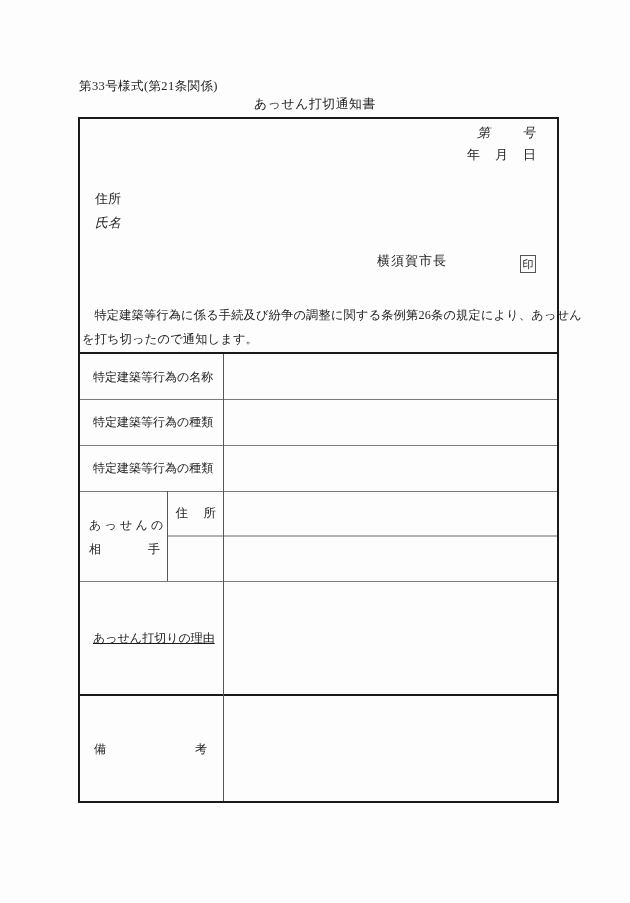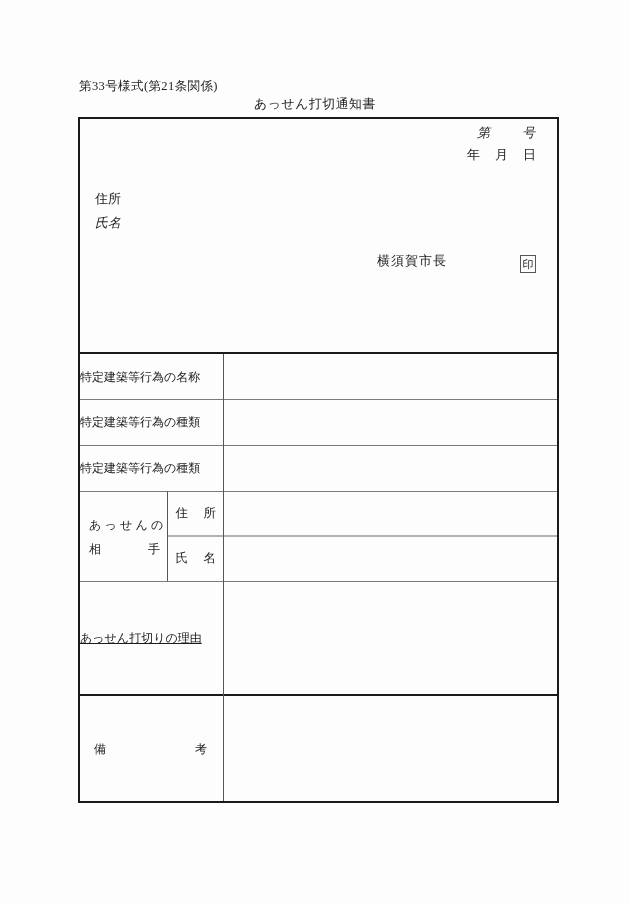--- a/index.html
+++ b/index.html
@@ -65,21 +65,21 @@
   .vline { position: absolute; width: 1px; background: #565656; }
   .v-main { left: 143px; top: 0; bottom: 0; }
   .v-sub  { left: 87px; top: 137px; height: 90px; }
 
   .cell {
     position: absolute;
     display: flex; align-items: center;
     font-size: 12px;
     overflow: hidden;
   }
-  .label-cell { left: 0; width: 143px; }
+  .label-cell { left: 0; width: 143px; padding-left: 13px; }
   .r1 { top: 2px;  height: 43px; }
   .r2 { top: 46px; height: 45px; }
   .r3 { top: 92px; height: 45px; }
   .party-label {
     left: 0; top: 138px; height: 89px; width: 87px;
     flex-direction: column; justify-content: center; align-items: stretch;
     padding: 0 7px 0 9px; line-height: 24px;
   }
   .party-l1 { letter-spacing: 3.2px; white-space: nowrap; }
   .party-l2 { display: flex; justify-content: space-between; }
@@ -120,20 +120,24 @@
     <div class="abs date-line">年　月　日</div>
 
     <div class="abs addr-label">住所</div>
     <div class="abs name-label">氏名</div>
 
     <div class="abs mayor">横須賀市長</div>
     <div class="abs sealbox">
       <span>印</span>
     </div>
 
+    <div class="abs notice">
+      <div>　特定建築等行為に係る手続及び紛争の調整に関する条例第26条の規定により、あっせん</div>
+      <div>を打ち切ったので通知します。</div>
+    </div>
 
     <div class="abs tbl">
 
       <div class="hline" style="top:45px"></div>
       <div class="hline" style="top:91px"></div>
       <div class="hline" style="top:137px"></div>
       <div class="hline light" style="top:181px"></div>
       <div class="hline" style="top:227px"></div>
       <div class="hline bold" style="top:340px"></div>
       <div class="vline v-main"></div>
@@ -150,21 +154,20 @@
 
       <div class="cell sub-cell r-addr">住　所</div>
       <div class="cell party-label">
         <div class="party-l1">あっせんの</div>
         <div class="party-l2">
           <span>相</span>
           <span>手</span>
         </div>
       </div>
       <div class="cell value-cell vc4"></div>
-      <div class="cell sub-cell r-name">氏　名</div>
       <div class="cell value-cell vc5"></div>
 
       <div class="cell label-cell r-reason">あっせん打切りの理由</div>
       <div class="cell value-cell vc6"></div>
 
       <div class="cell label-cell r-remarks">
         <span>備</span>
         <span>考</span>
       </div>
       <div class="cell value-cell vc7"></div>

